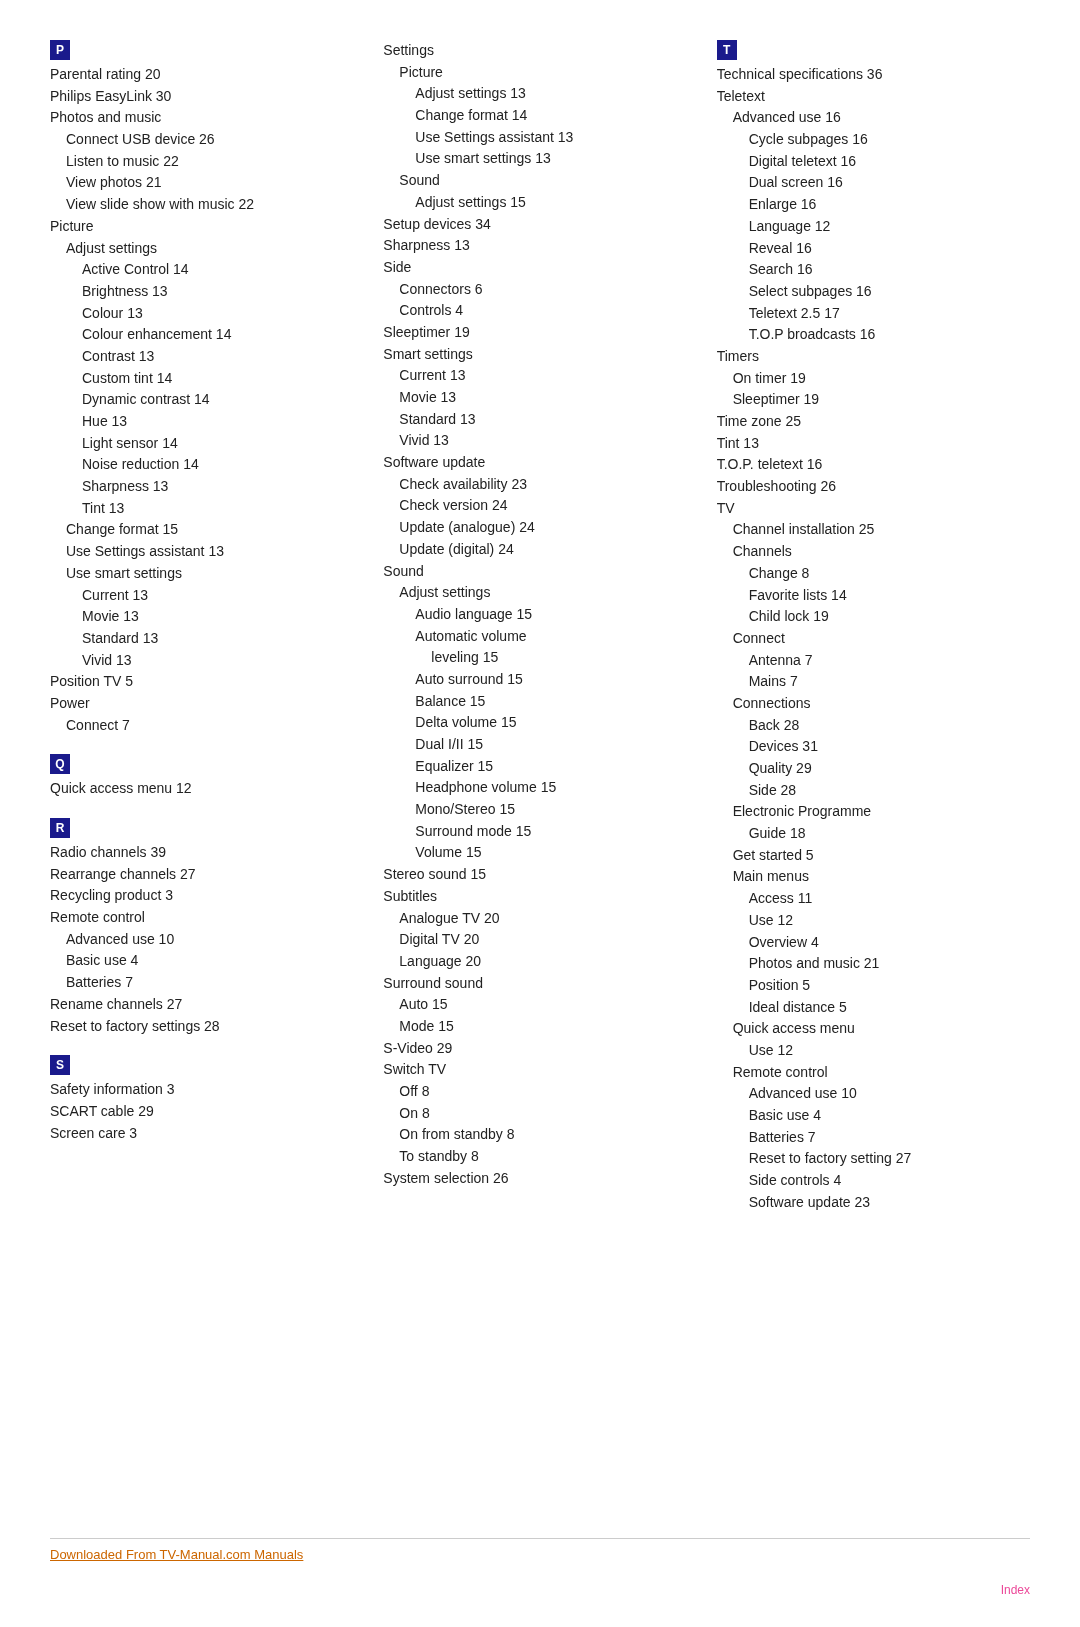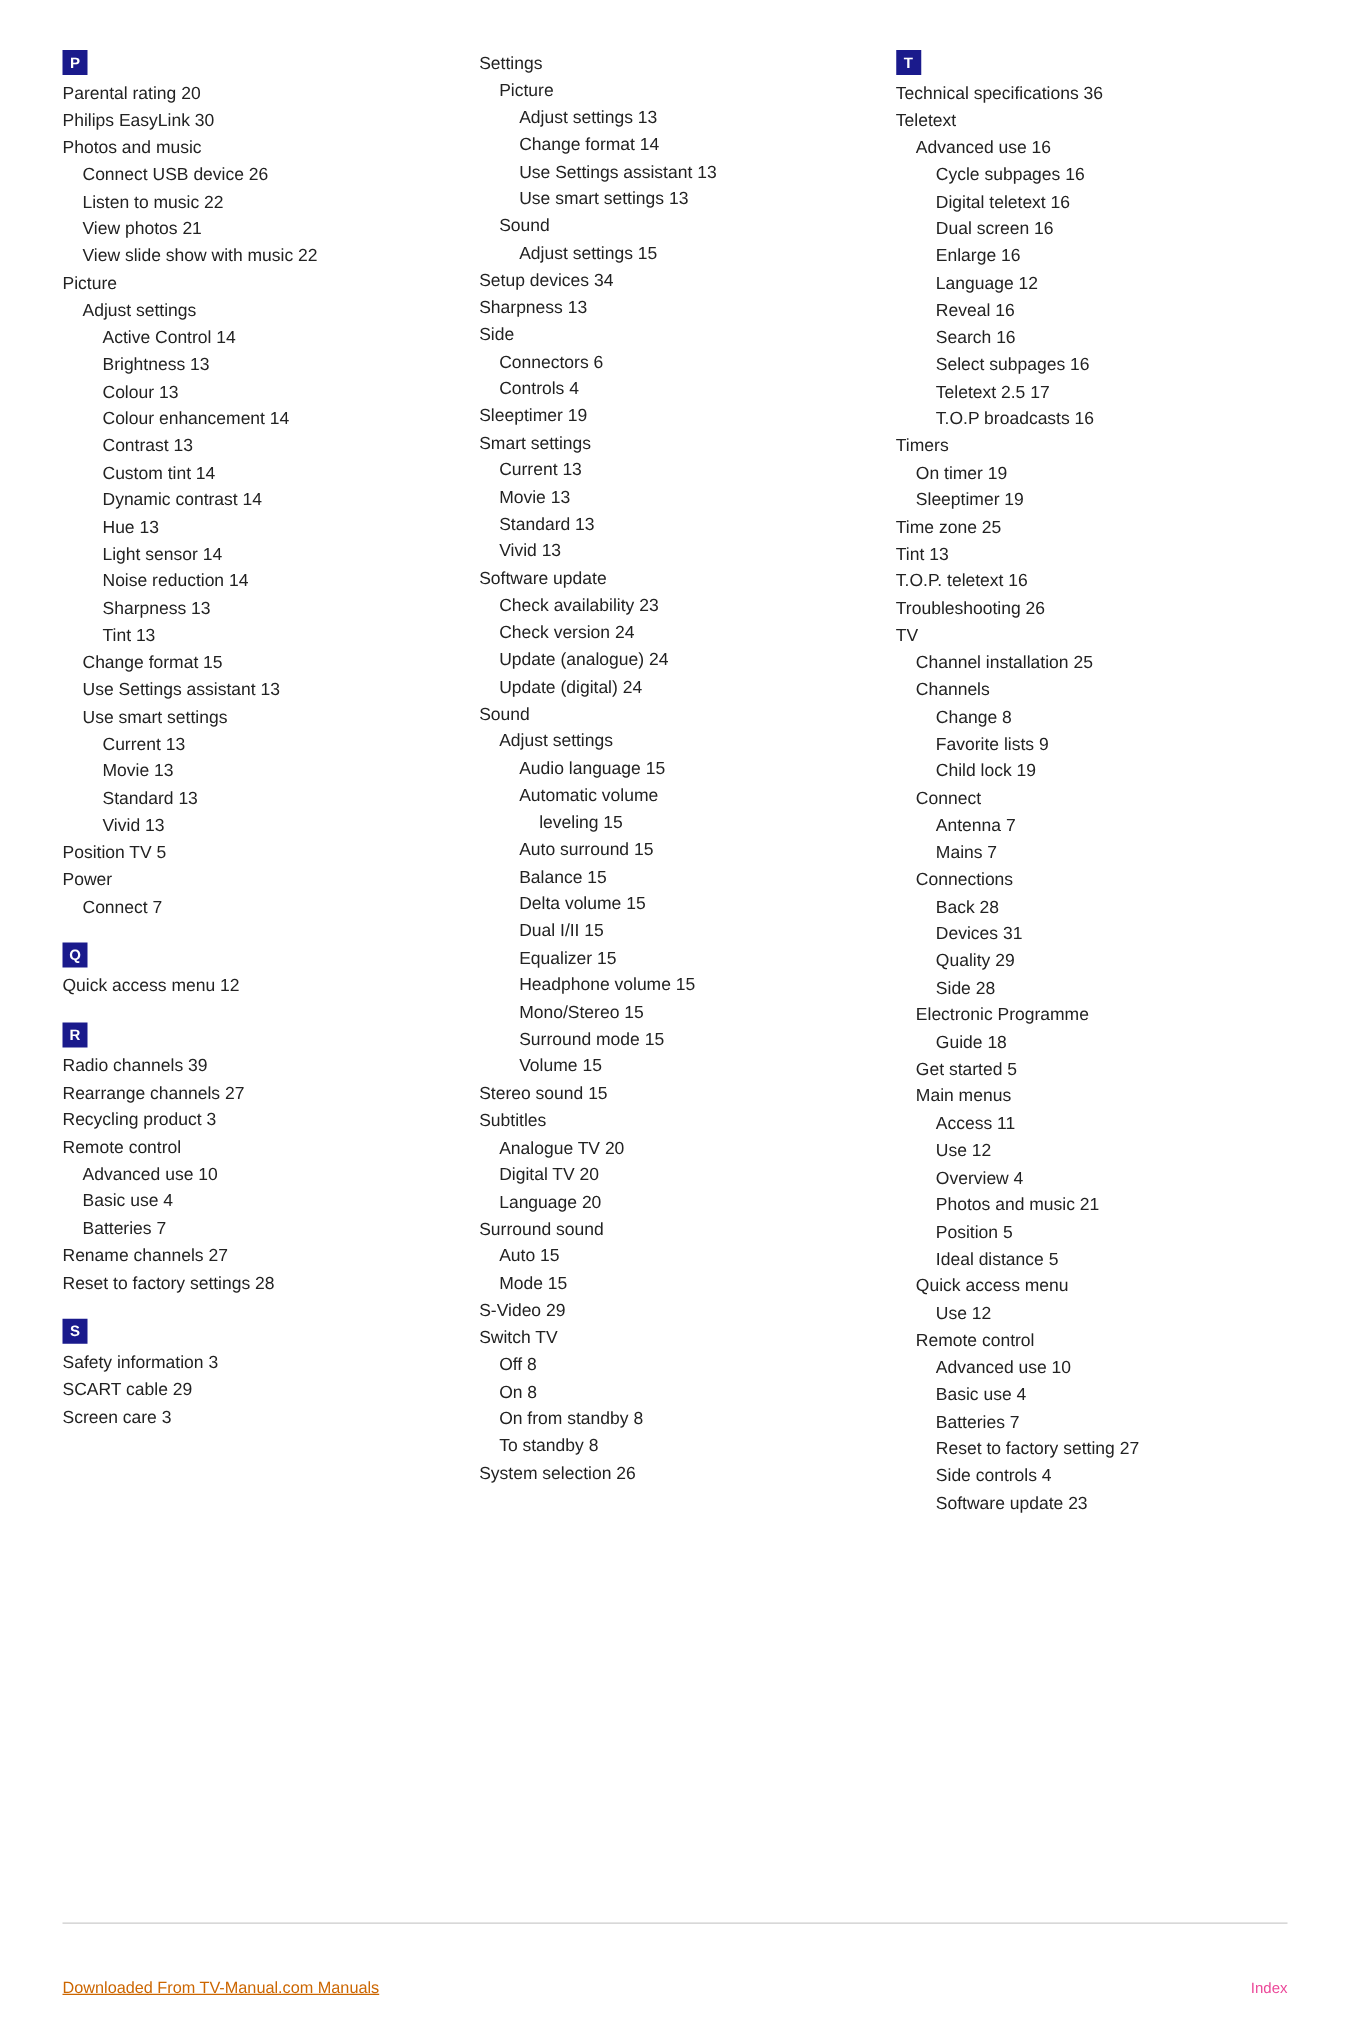--- a/index.html
+++ b/index.html
@@ -57,21 +57,21 @@
     .indent2 { padding-left: 32px; }
     .indent3 { padding-left: 48px; }
 
     .footer {
       position: absolute;
       bottom: 30px;
       left: 50px;
       right: 50px;
       display: flex;
       justify-content: space-between;
-      align-items: flex-end;
+      align-items: flex-start;
       border-top: 1px solid #ccc;
       padding-top: 8px;
     }
     .footer-link {
       color: #cc6600;
       font-size: 13px;
       text-decoration: underline;
     }
     .footer-text {
       font-size: 12px;
@@ -218,21 +218,21 @@
         <div class="index-entry indent1">On timer  19</div>
         <div class="index-entry indent1">Sleeptimer  19</div>
         <div class="index-entry">Time zone  25</div>
         <div class="index-entry">Tint  13</div>
         <div class="index-entry">T.O.P. teletext  16</div>
         <div class="index-entry">Troubleshooting  26</div>
         <div class="index-entry">TV</div>
         <div class="index-entry indent1">Channel installation  25</div>
         <div class="index-entry indent1">Channels</div>
         <div class="index-entry indent2">Change  8</div>
-        <div class="index-entry indent2">Favorite lists  9</div>
+        <div class="index-entry indent2">Favorite lists  14</div>
         <div class="index-entry indent2">Child lock  19</div>
         <div class="index-entry indent1">Connect</div>
         <div class="index-entry indent2">Antenna  7</div>
         <div class="index-entry indent2">Mains  7</div>
         <div class="index-entry indent1">Connections</div>
         <div class="index-entry indent2">Back  28</div>
         <div class="index-entry indent2">Devices  31</div>
         <div class="index-entry indent2">Quality  29</div>
         <div class="index-entry indent2">Side  28</div>
         <div class="index-entry indent1">Electronic Programme</div>

